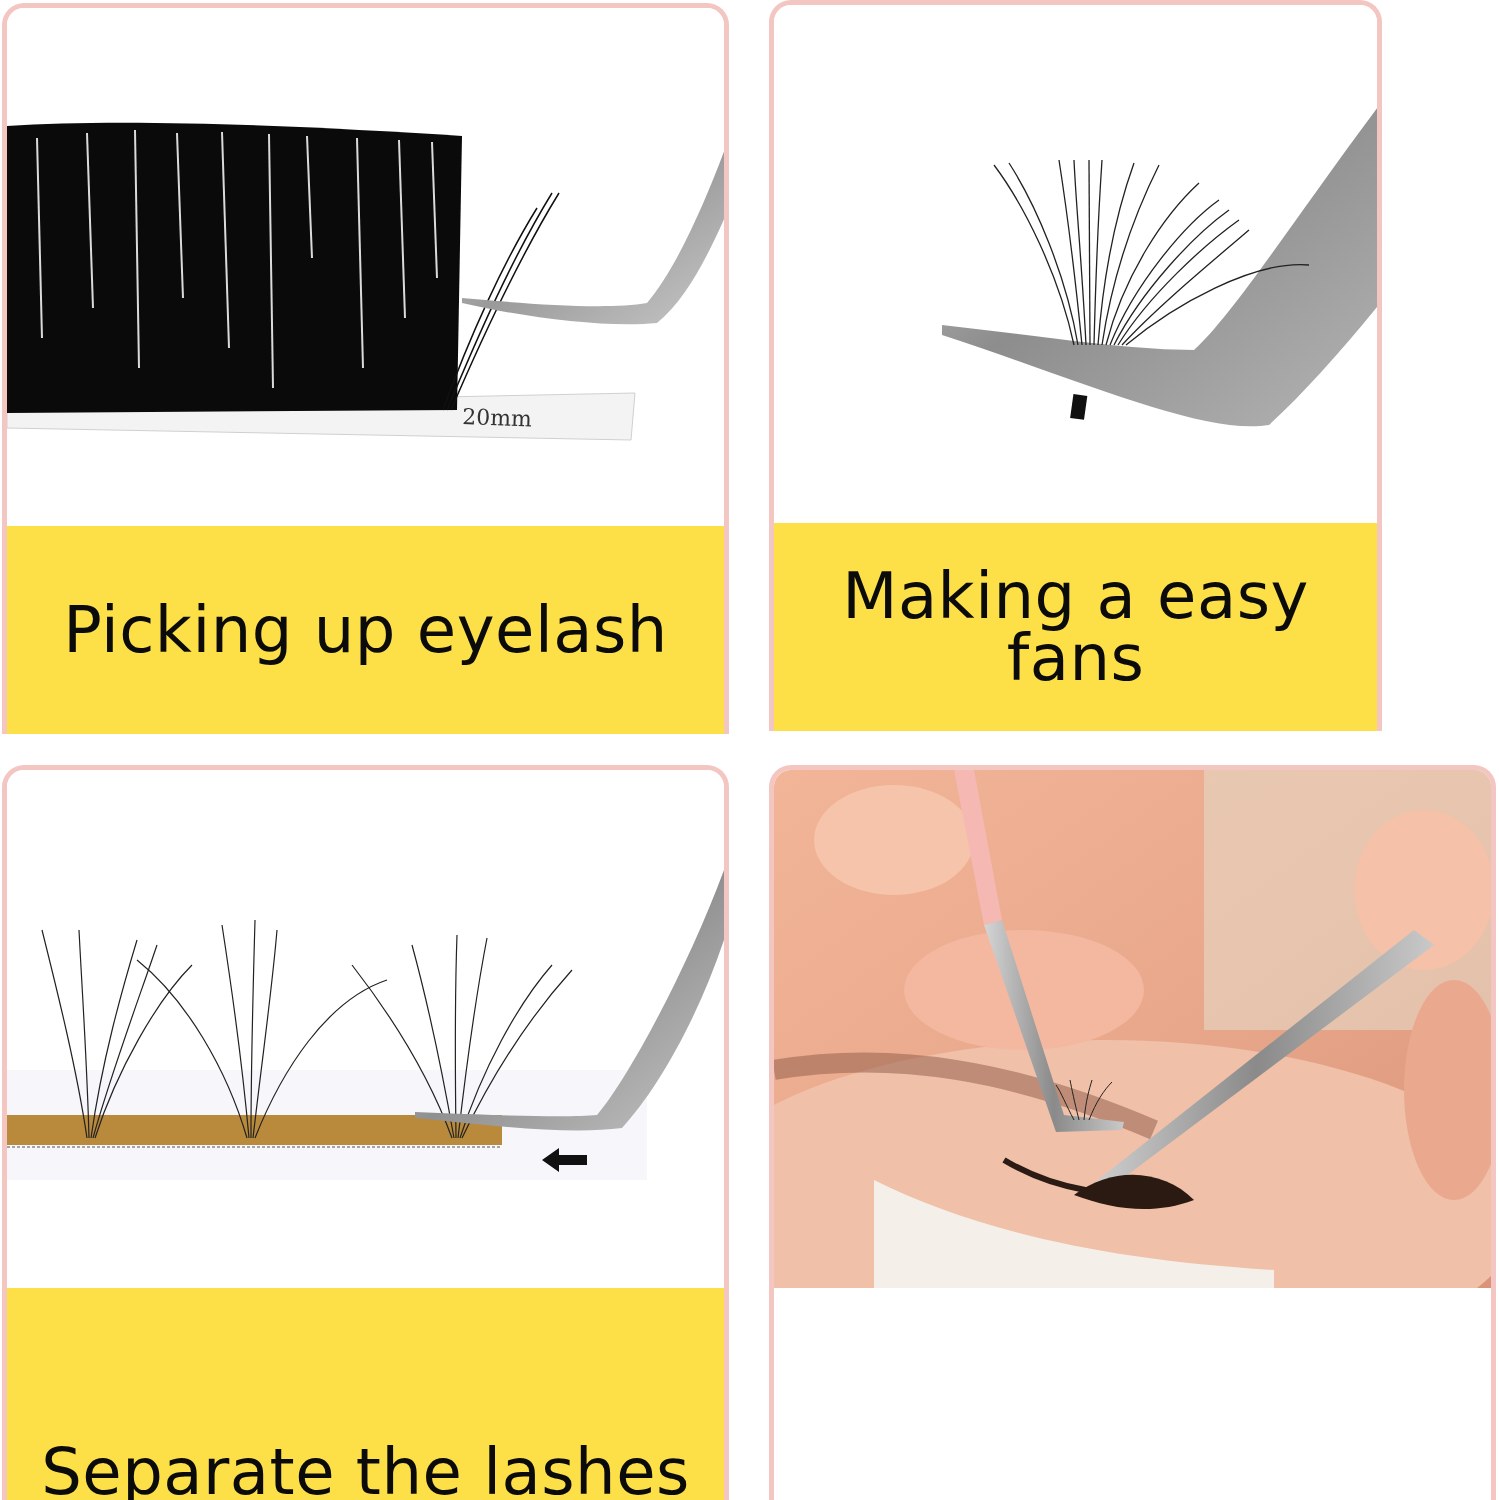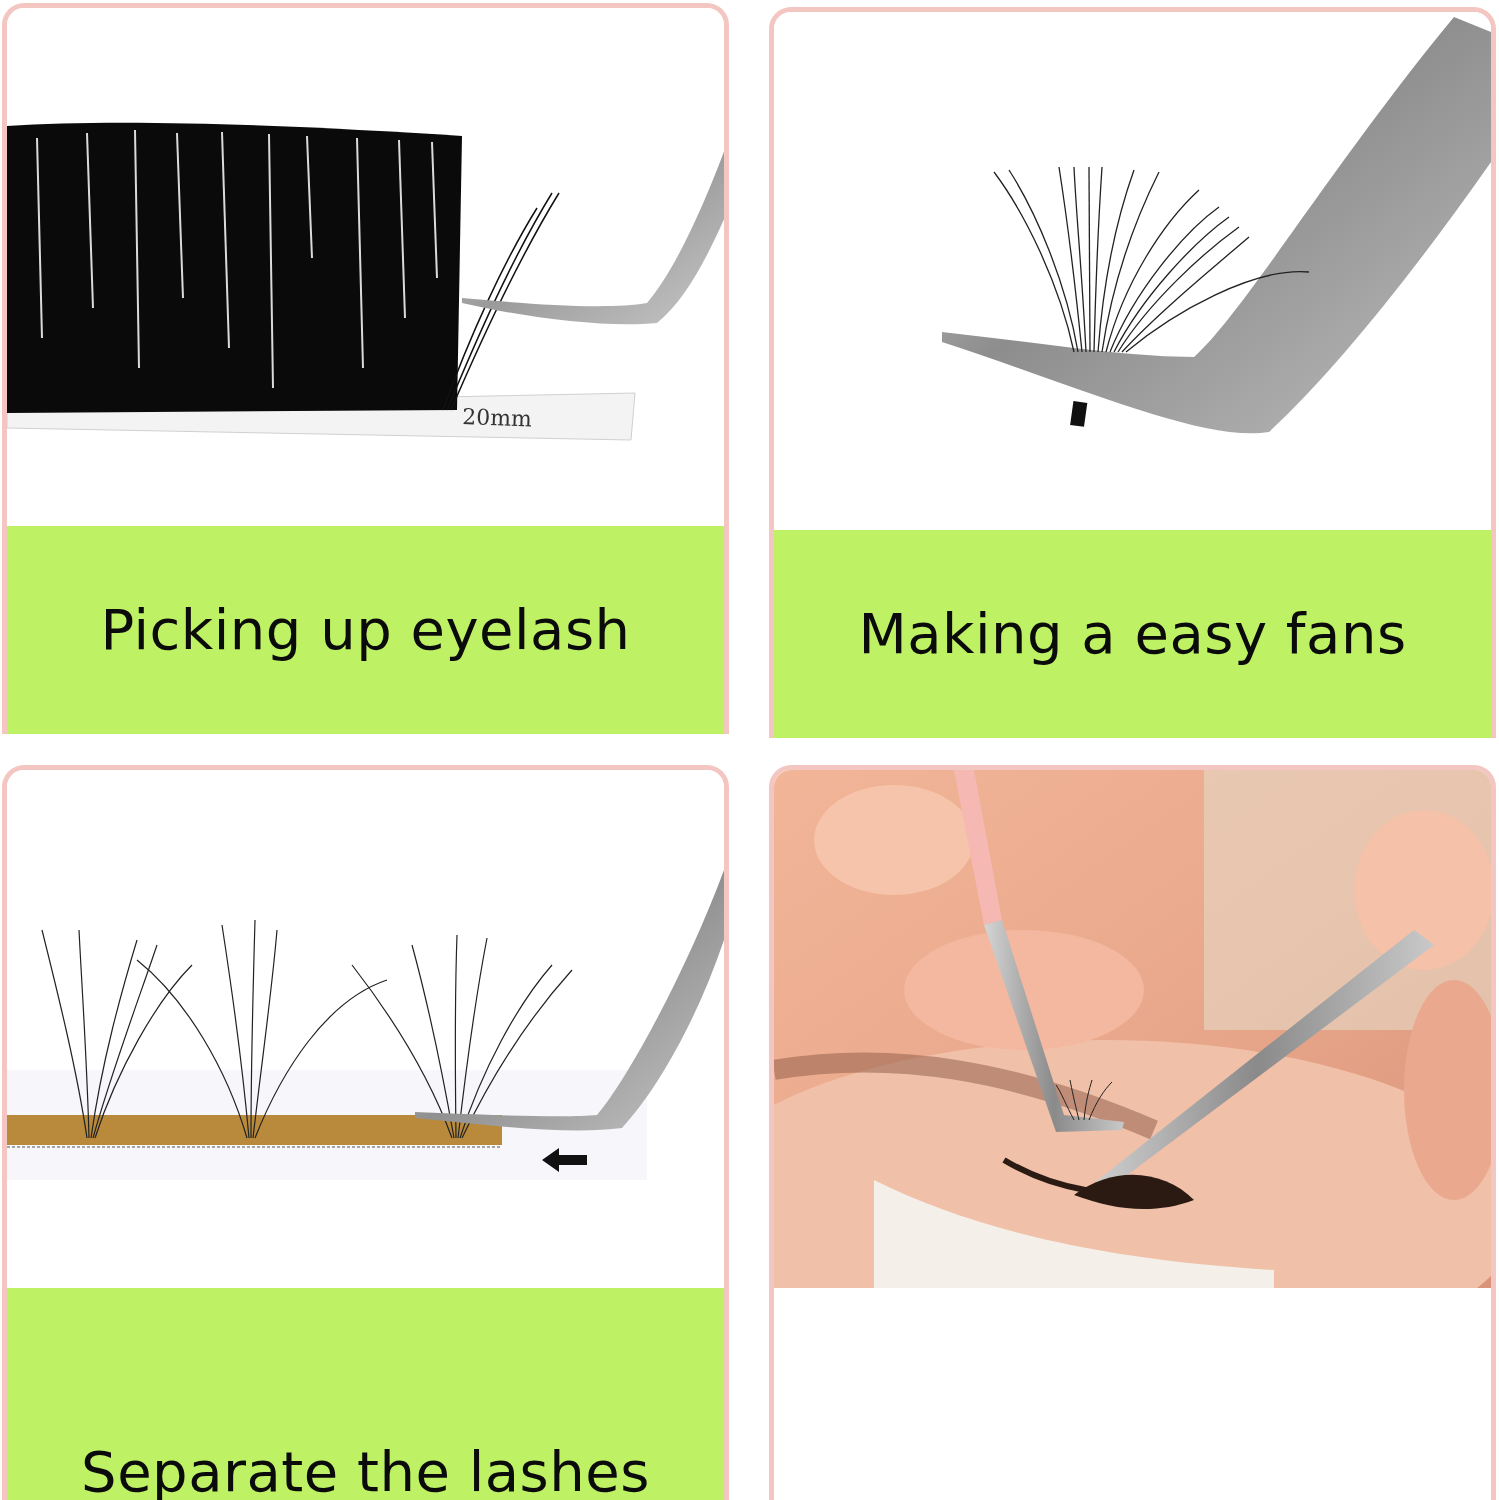--- a/index.html
+++ b/index.html
@@ -1,26 +1,26 @@
 <!DOCTYPE html>
 <html><head>
 <meta charset="utf-8">
 <style>
   html, body { margin:0; padding:0; background:#ffffff; }
   body { width:1499px; height:1500px; position:relative; overflow:hidden;
          font-family:"DejaVu Sans","Liberation Sans",sans-serif; }
   .card { position:absolute; box-sizing:border-box; border:5px solid #f4c6c2;
           border-bottom:none; border-radius:22px 22px 0 0; overflow:hidden; background:#fff; }
   .card .img { position:absolute; left:0; right:0; top:0; overflow:hidden; background:#fff; }
-  .card .caption { position:absolute; left:0; right:0; bottom:0; background:#bef264;
+  .card .caption { position:absolute; left:0; right:0; bottom:0; background:#fde047;
           display:flex; align-items:center; justify-content:center; text-align:center;
-          color:#0b0b0b; font-size:56px; line-height:62px; letter-spacing:0.5px; }
+          color:#0b0b0b; font-size:64px; line-height:62px; letter-spacing:0.5px; }
   .caption span { display:block; }
   #c1 { left:2px;   top:3px;   width:727px; height:731px; }
-  #c2 { left:769px; top:7px;   width:727px; height:731px; }
+  #c2 { left:769px; top:0;   width:613px; height:731px; }
   #c3 { left:2px;   top:765px; width:727px; height:890px; }
   #c4 { left:769px; top:765px; width:727px; height:735px; }
   #c1 .img, #c2 .img { height:518px; }
   #c1 .caption, #c2 .caption { top:518px; }
   #c3 .img, #c4 .img { height:518px; }
   #c3 .caption, #c4 .caption { top:518px; }
   svg { display:block; }
 </style>
 </head>
 <body>

